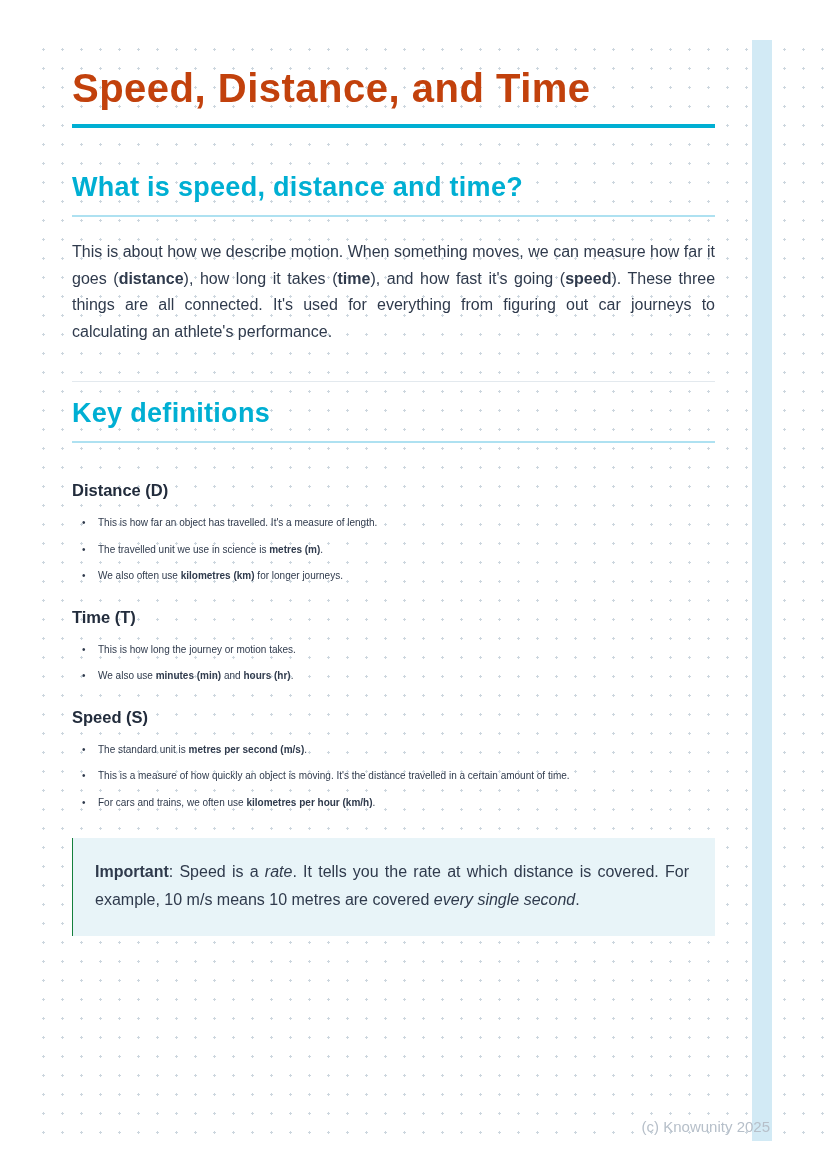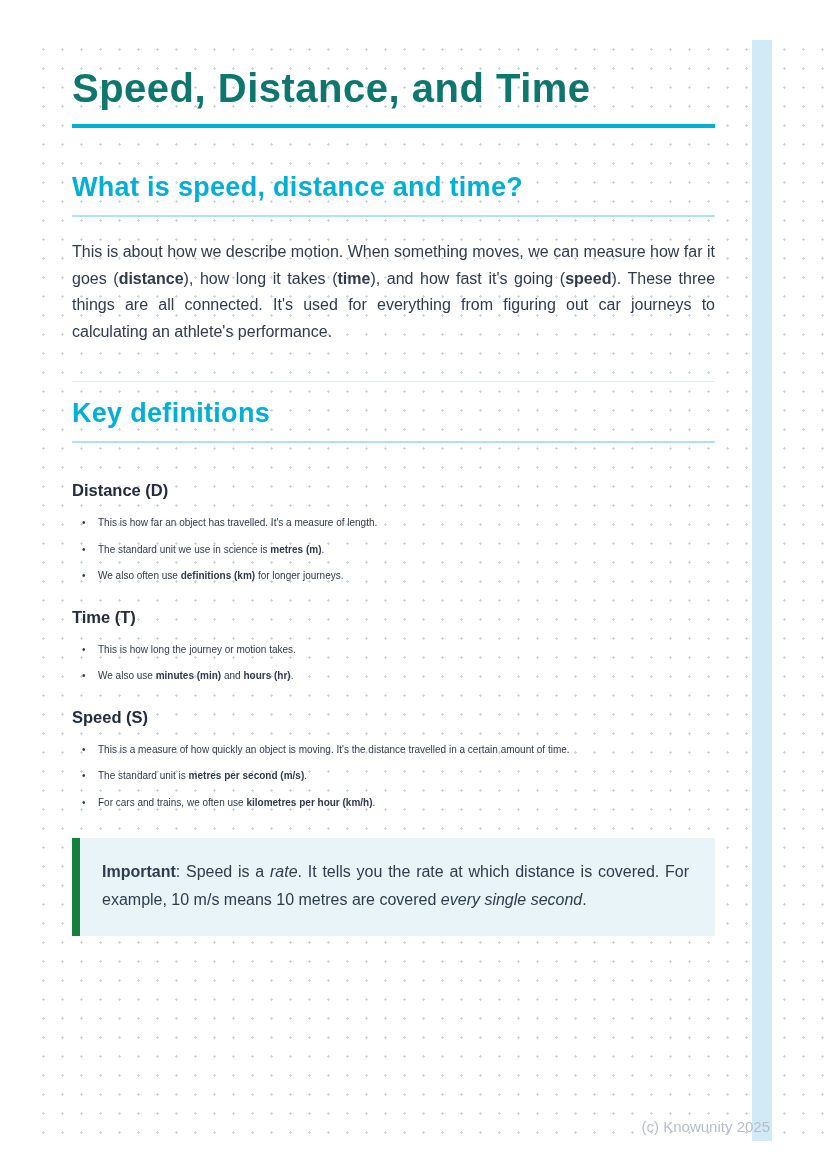--- a/index.html
+++ b/index.html
@@ -34,21 +34,21 @@
   .content {
     position: relative;
     padding: 66px 113px 0 72px;
   }
   h1 {
     margin: 0;
     font-size: 40px;
     line-height: 1.1;
     font-weight: 800;
     letter-spacing: 0.5px;
-    color: #0f766e;
+    color: #c2410c;
   }
   .title-rule {
     height: 4px;
     background: #00afd3;
     margin-top: 14px;
   }
   h2 {
     margin: 0;
     font-size: 27px;
     font-weight: 800;
@@ -96,21 +96,21 @@
   li::before {
     content: "\2022";
     position: absolute;
     left: -16px;
     top: 0;
     color: #2f3a4c;
   }
   .callout {
     margin-top: 28px;
     background: #e8f4f8;
-    border-left: 8px solid #15803d;
+    border-left: 1px solid #15803d;
     padding: 20px 26px 22px 22px;
   }
   .callout .para {
     margin: 0;
     line-height: 1.75;
   }
   .footer {
     position: absolute;
     right: 58px;
     bottom: 36px;
@@ -139,34 +139,34 @@
 
   <hr class="divider">
 
   <section class="sec-defs">
     <h2>Key definitions</h2>
     <div class="h2-rule"></div>
 
     <h3>Distance (D)</h3>
     <ul>
       <li><span>This is how far an object has travelled. It's a measure of length.</span></li>
-      <li><span>The standard unit we use in science is </span><span style="font-weight: 700;">metres (m)</span><span>.</span></li>
-      <li><span>We also often use </span><span style="font-weight: 700;">definitions (km)</span><span> for longer journeys.</span></li>
+      <li><span>The travelled unit we use in science is </span><span style="font-weight: 700;">metres (m)</span><span>.</span></li>
+      <li><span>We also often use </span><span style="font-weight: 700;">kilometres (km)</span><span> for longer journeys.</span></li>
     </ul>
 
     <h3>Time (T)</h3>
     <ul>
       <li><span>This is how long the journey or motion takes.</span></li>
       <li><span>We also use </span><span style="font-weight: 700;">minutes (min)</span><span> and </span><span style="font-weight: 700;">hours (hr)</span><span>.</span></li>
     </ul>
 
     <h3>Speed (S)</h3>
     <ul>
+      <li><span>The standard unit is </span><span style="font-weight: 700;">metres per second (m/s)</span><span>.</span></li>
       <li><span>This is a measure of how quickly an object is moving. It's the distance travelled in a certain amount of time.</span></li>
-      <li><span>The standard unit is </span><span style="font-weight: 700;">metres per second (m/s)</span><span>.</span></li>
       <li><span>For cars and trains, we often use </span><span style="font-weight: 700;">kilometres per hour (km/h)</span><span>.</span></li>
     </ul>
   </section>
 
   <aside class="callout">
     <p class="para justify"><span style="font-weight: 700;">Important</span><span>: Speed is a </span><span style="font-style: italic;">rate</span><span>. It tells you the rate at which distance is covered. For example, 10 m/s means 10 metres are covered </span><span style="font-style: italic;">every single second</span><span>.</span></p>
   </aside>
 
 </main>
 

